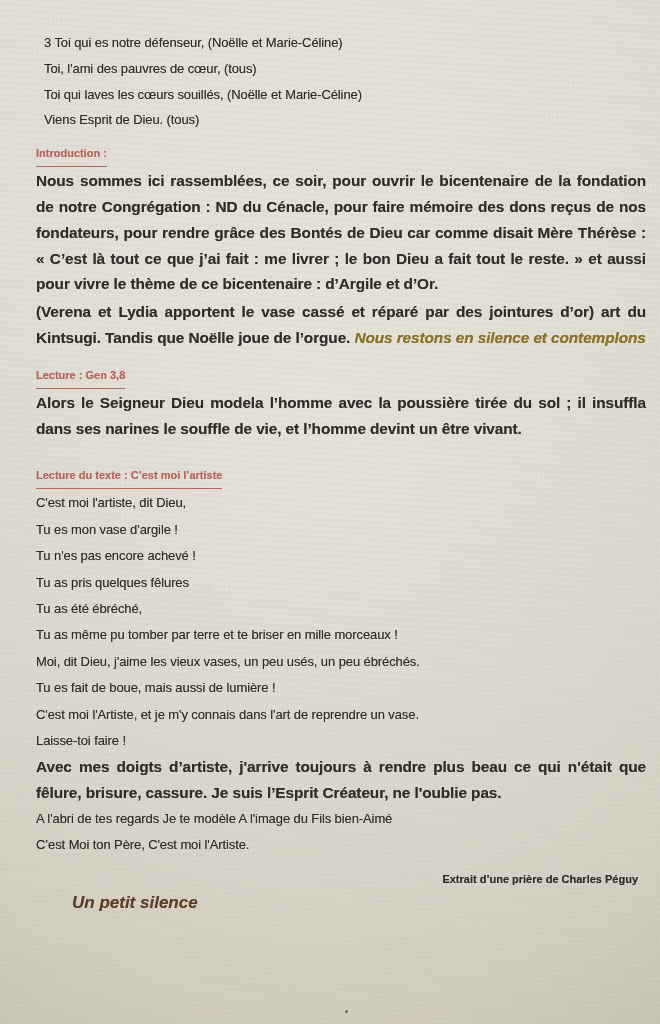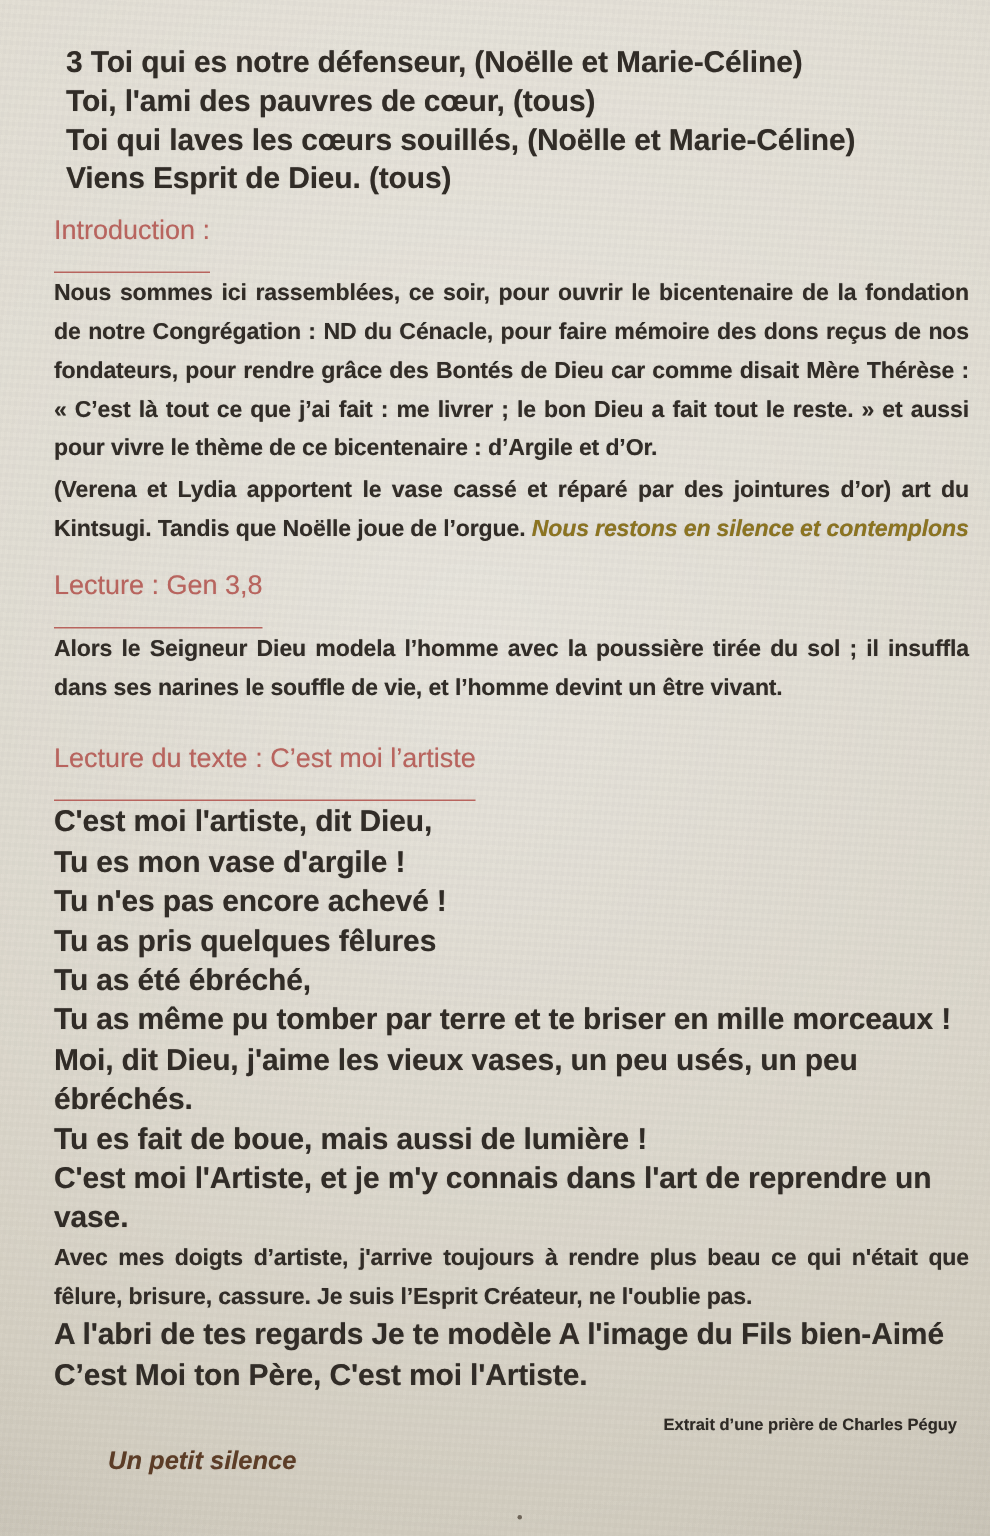--- a/index.html
+++ b/index.html
@@ -43,48 +43,48 @@
   }
 
   .content {
     position: relative;
     z-index: 2;
     padding: 30px 14px 0 36px;
   }
 
   
   .line {
-    font-size: 20px;
-    font-weight: 700;
+    font-size: 13px;
+    font-weight: 400;
     line-height: 25.8px;
     letter-spacing: -0.1px;
     color: #312c27;
     white-space: pre-wrap;
     text-shadow: 0 0 .55px rgba(40,35,30,.45);
   }
   .para {
     font-size: 15.4px;
     font-weight: 700;
     line-height: 25.8px;
     letter-spacing: -0.1px;
     color: #312c27;
     text-align: justify;
     text-justify: inter-word;
     text-shadow: 0 0 .55px rgba(40,35,30,.45);
   }
 
   
   .heading {
     display: inline-block;
-    font-size: 18px;
-    font-weight: 400;
+    font-size: 11px;
+    font-weight: 700;
     line-height: 24px;
     color: #b8645e;
     border-bottom: 1.6px solid #b8645e;
-    padding-bottom: 16px;
+    padding-bottom: 1px;
     margin-bottom: 1px;
     text-shadow: 0 0 .5px rgba(170,85,80,.5);
   }
 
   
   .rubric-olive {
     color: #8c7420;
     font-style: italic;
     font-weight: 700;
   }
@@ -185,20 +185,21 @@
         <div class="line">Tu as pris quelques fêlures</div>
         <div class="line">Tu as été ébréché,</div>
         <div class="line">Tu as même pu tomber par terre et te briser en mille morceaux !</div>
       </div>
 
 
       <div class="poem">
         <div class="line">Moi, dit Dieu, j'aime les vieux vases, un peu usés, un peu ébréchés.</div>
         <div class="line">Tu es fait de boue, mais aussi de lumière !</div>
         <div class="line">C'est moi l'Artiste, et je m'y connais dans l'art de reprendre un vase.</div>
+        <div class="line">Laisse-toi faire !</div>
       </div>
 
       <div class="para justified-block">Avec mes doigts d’artiste, j'arrive toujours à rendre plus beau ce qui n'était que fêlure, brisure, cassure. Je suis l’Esprit Créateur, ne l'oublie pas.</div>
 
       <div class="poem">
         <div class="line">A l'abri de tes regards Je te modèle A l'image du Fils bien-Aimé</div>
         <div class="line">C’est Moi ton Père, C'est moi l'Artiste.</div>
       </div>
     </div>
 

